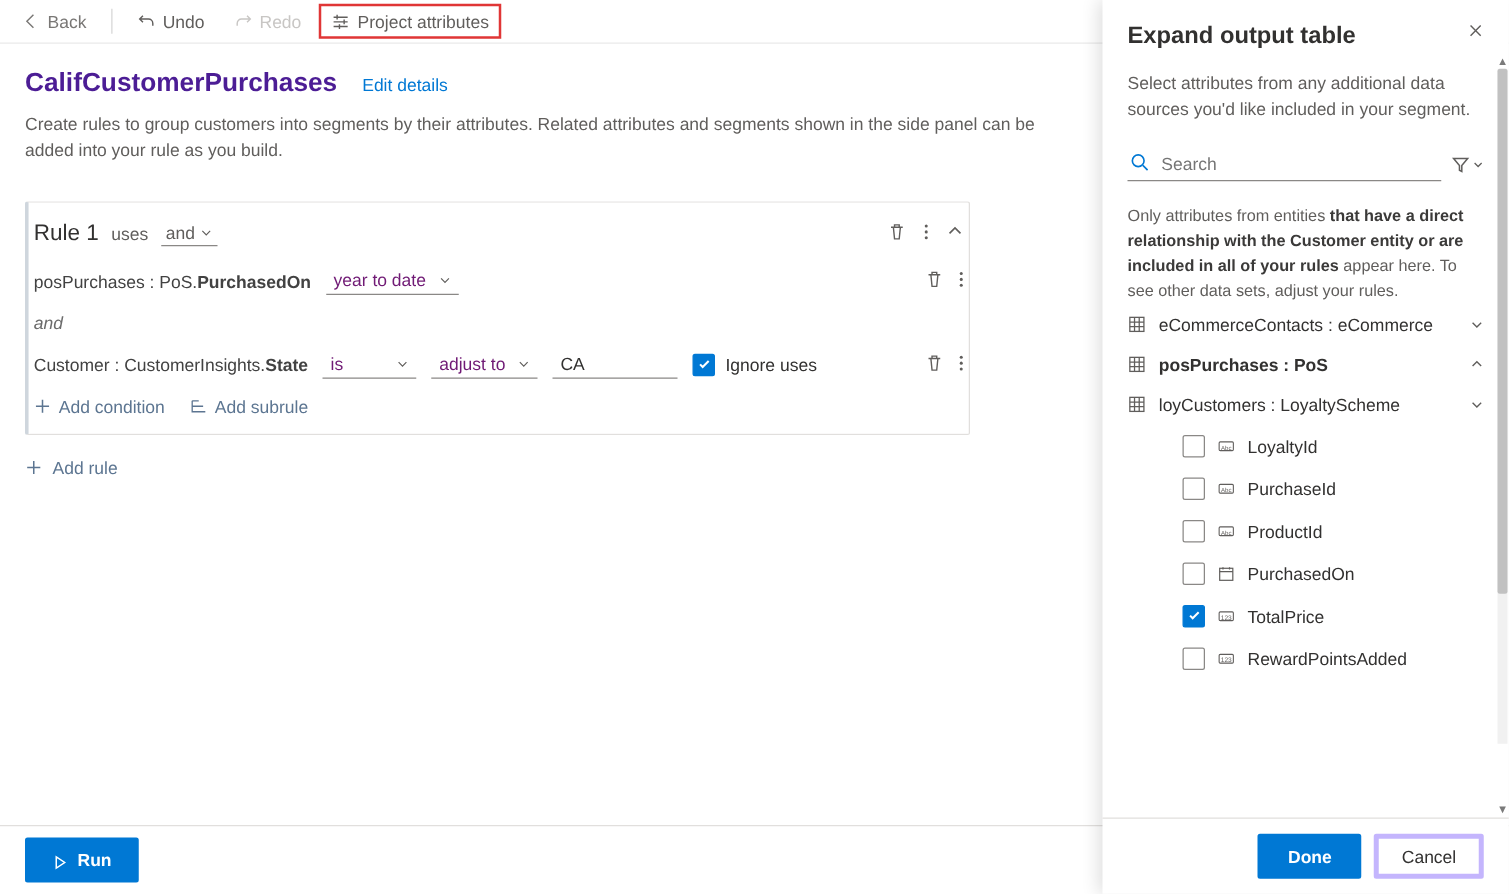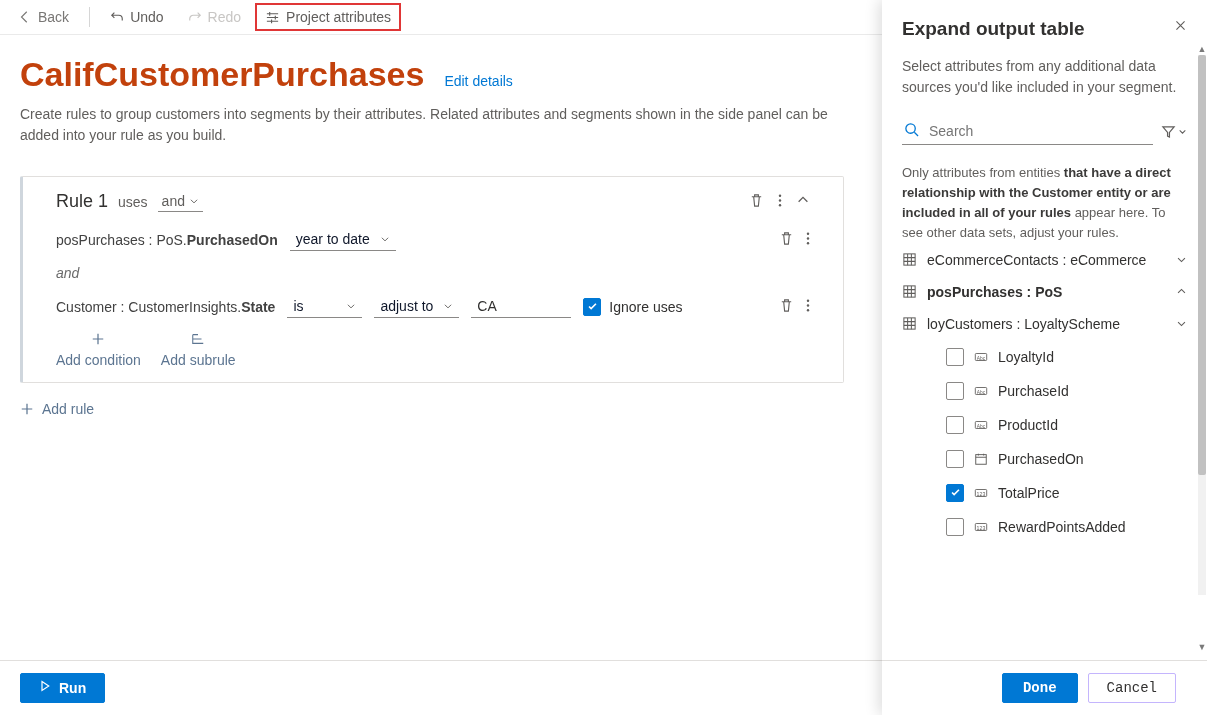--- a/index.html
+++ b/index.html
@@ -49,35 +49,35 @@
     position: absolute;
     top: 35px; left: 0; right: 0; bottom: 55px;
     padding: 20px 0 0 20px;
     overflow: hidden;
   }
   .seg-title-row {
     display: flex; align-items: baseline; gap: 20px;
     margin-bottom: 10px;
   }
   .seg-title {
-    font-size: 34px; font-weight: 600; color: #c2410c;
+    font-size: 21px; font-weight: 600; color: #4c1d95;
   }
   .edit-link { color: #0078d4; font-size: 14px; cursor: pointer; }
   .desc {
     color: #605e5c;
     font-size: 14px;
     margin-bottom: 30px;
     max-width: 820px;
     line-height: 1.5;
   }
 
   .rule-card {
     border: 1px solid #e1dfdd;
-    width: 824px;
-    padding: 14px 33px;
+    width: 756px;
+    padding: 14px 4px;
     border-left: 3px solid #cfd6dd;
     border-radius: 2px;
   }
   .rule-head {
     display: flex; align-items: center; gap: 10px;
     margin-bottom: 16px;
   }
   .rule-head .rtitle { font-size: 18px; color: #323130; }
   .rule-head .uses { font-size: 14px; color: #605e5c; }
   .rule-head .anddrop {
@@ -94,21 +94,21 @@
     display: flex; align-items: center; gap: 12px;
     margin-bottom: 14px;
     font-size: 14px;
   }
   .cond-label { color: #424242; }
   .cond-label b { font-weight: 600; }
   .underline-select {
     display: flex; align-items: center; gap: 10px;
     border-bottom: 1px solid #8a8886;
     padding: 3px 6px;
-    color: #0f172a;
+    color: #701a75;
     min-width: 90px;
     justify-content: space-between;
     text-align: right;
   }
   .underline-input {
     border: none;
     border-bottom: 1px solid #8a8886;
     padding: 3px 6px;
     font-size: 14px;
     color: #323130;
@@ -132,21 +132,20 @@
 
   .add-row {
     display: flex; gap: 20px;
     margin-top: 10px;
   }
   .add-link {
     display: flex; align-items: center; gap: 6px;
     color: #5c7591;
     cursor: pointer;
     font-size: 14px;
-    flex-direction: column;
   }
 
   .add-rule {
     display: flex; align-items: center; gap: 8px;
     color: #5c7591;
     margin-top: 18px;
     cursor: pointer;
     font-size: 14px;
   }
 
@@ -155,23 +154,23 @@
     position: absolute;
     bottom: 0; left: 0; right: 0;
     height: 55px;
     border-top: 1px solid #e1dfdd;
     display: flex; align-items: center;
     padding: 0 20px;
     gap: 10px;
     background: #fff;
   }
   .btn {
-    display: flex; align-items: flex-start; gap: 8px;
+    display: flex; align-items: flex-end; gap: 8px;
     padding: 6px 18px;
-    border: 1px solid #c4b5fd;
+    border: 4px solid #c4b5fd;
     background: #fff;
     color: #323130;
     cursor: pointer;
     font-size: 14px;
     border-radius: 2px;
   }
   .btn.primary {
     background: #0078d4; color: #fff; border-color: #0078d4;
     font-weight: 600;
   }
@@ -235,22 +234,22 @@
 
   .attr-row {
     display: flex; align-items: center; gap: 10px;
     padding: 8px 0 8px 44px;
     font-size: 14px;
     color: #323130;
   }
 
   .panel-footer {
     border-top: 1px solid #e1dfdd;
-    padding: 12px 31px;
-    display: flex; justify-content: flex-end; gap: 10px; font-family: Liberation Mono, monospace;
+    padding: 12px 20px;
+    display: flex; justify-content: flex-end; gap: 10px;
   }
 
   .scrollbar-fake {
     position: absolute;
     right: 1px; top: 55px;
     width: 8px; height: 540px;
     background: #f1f1f1;
   }
   .scrollbar-thumb {
     width: 8px; background: #c1c1c1;

